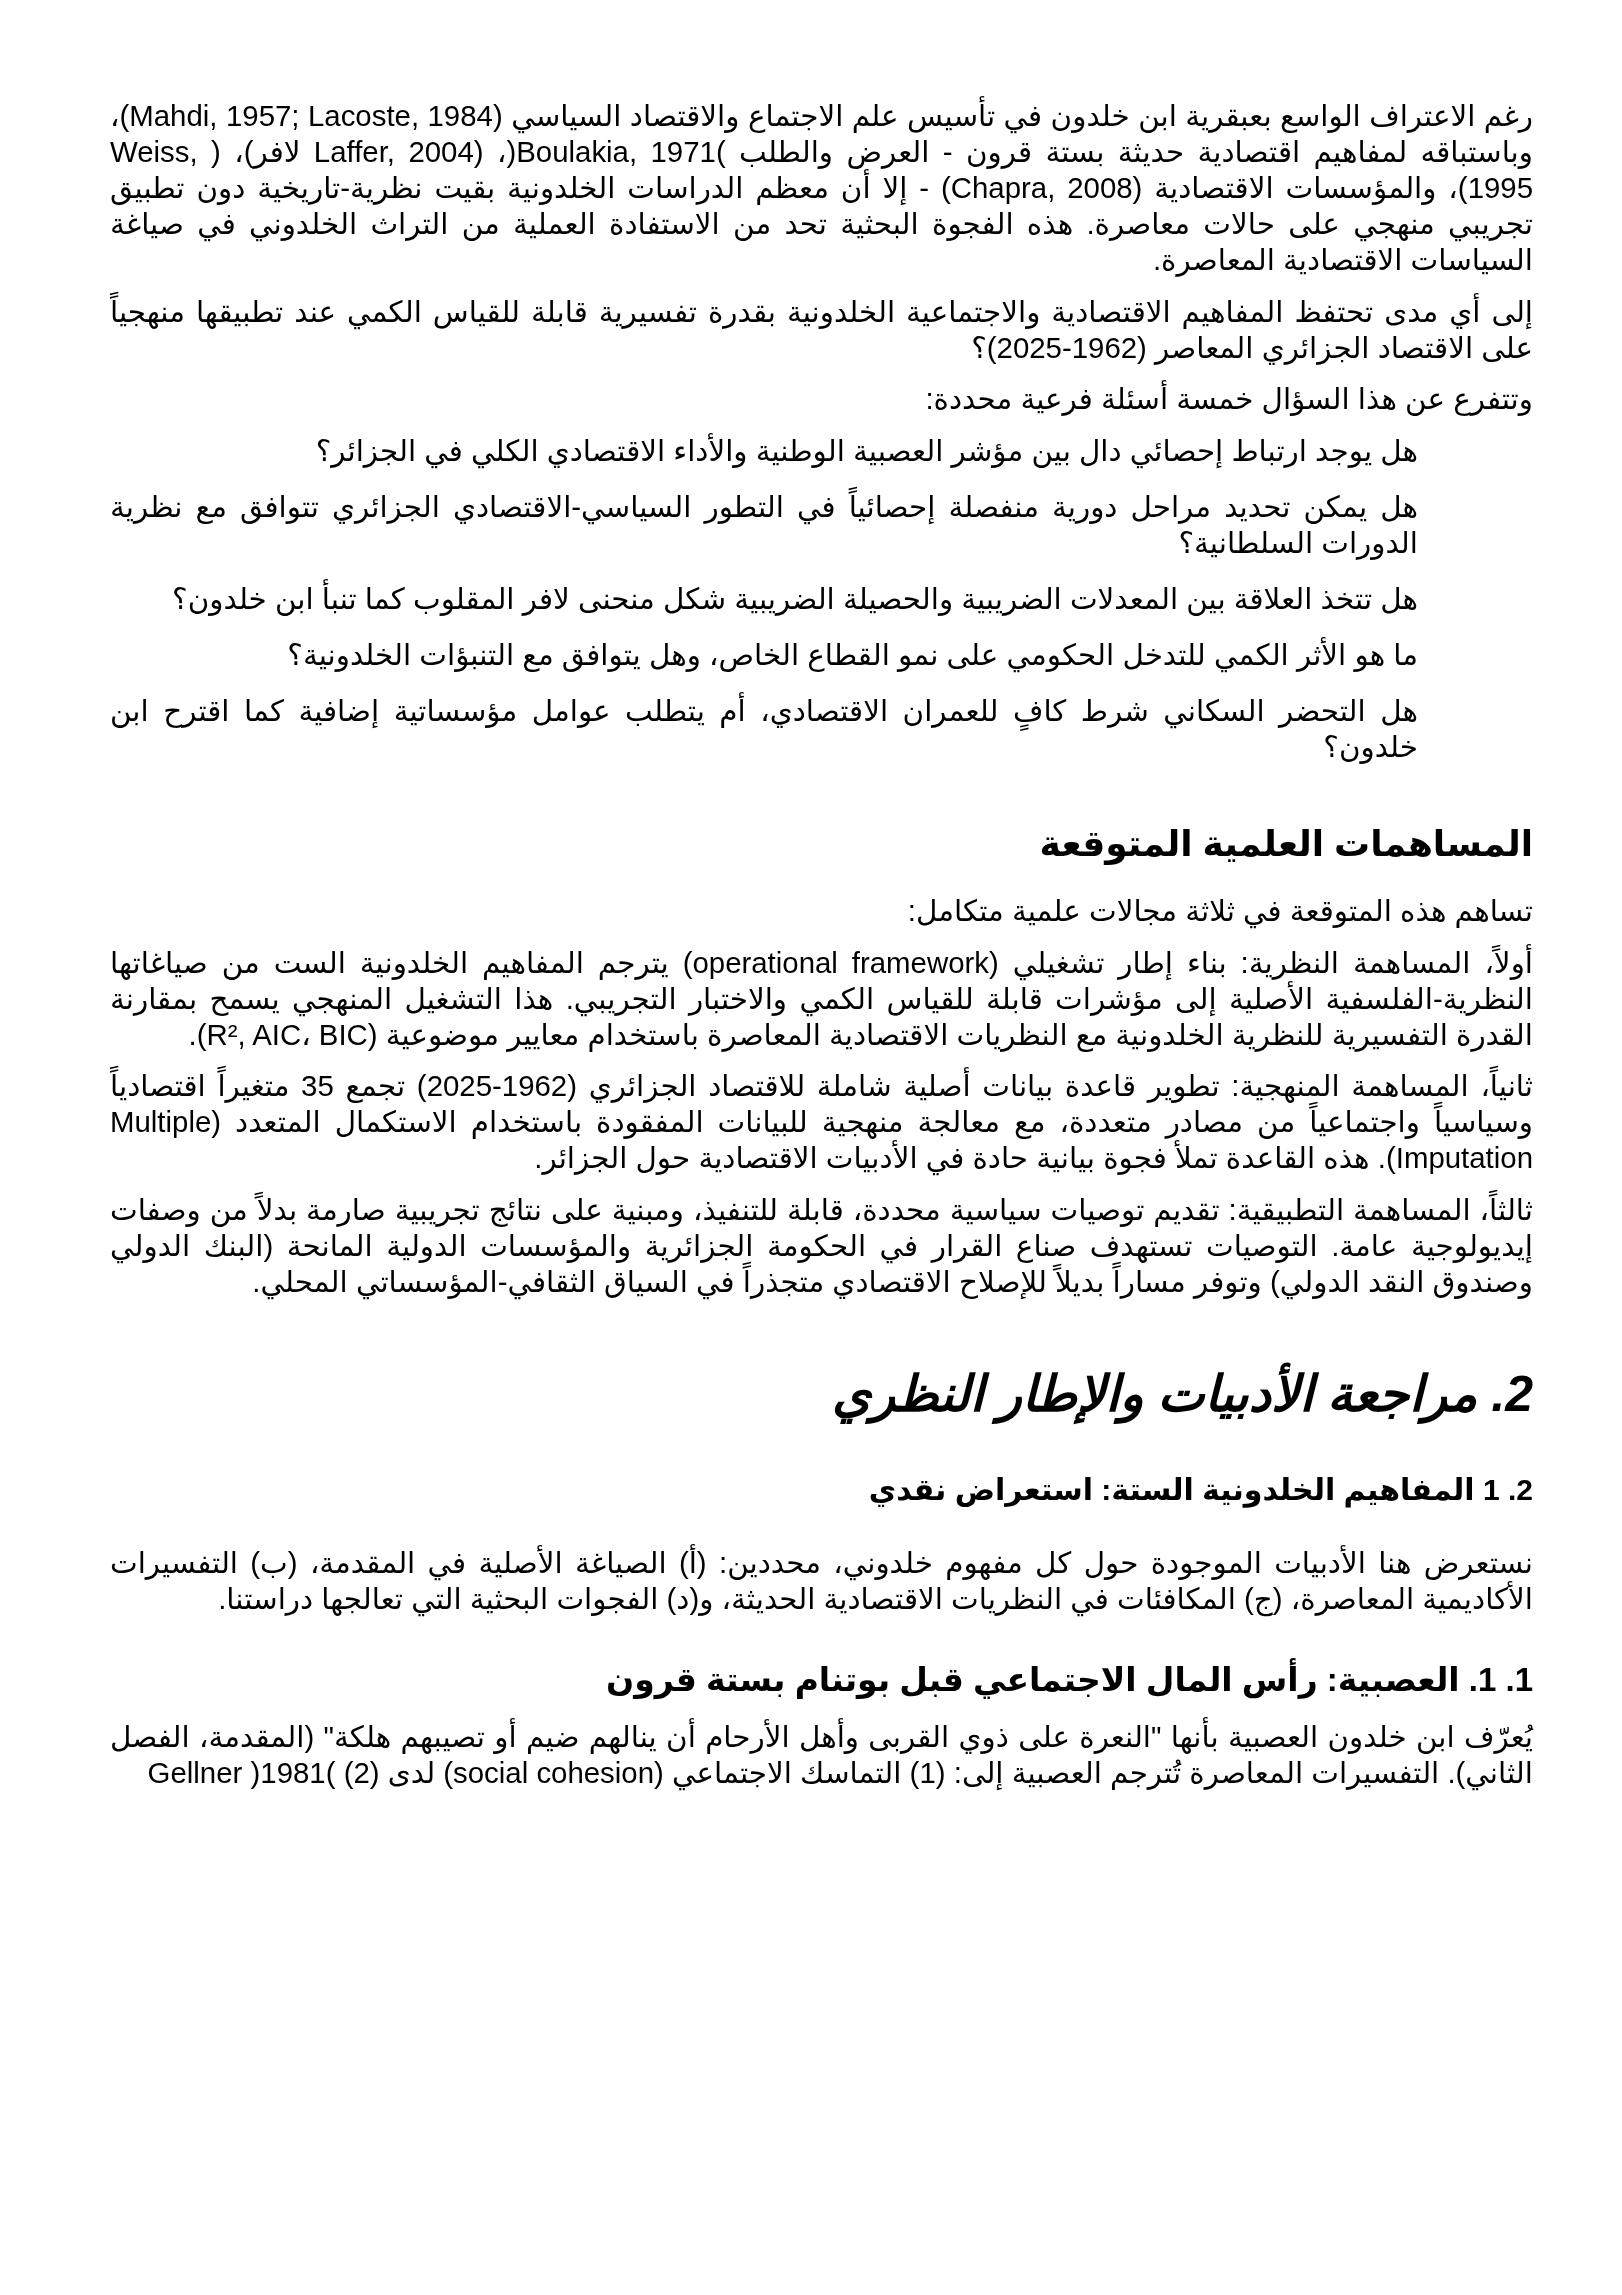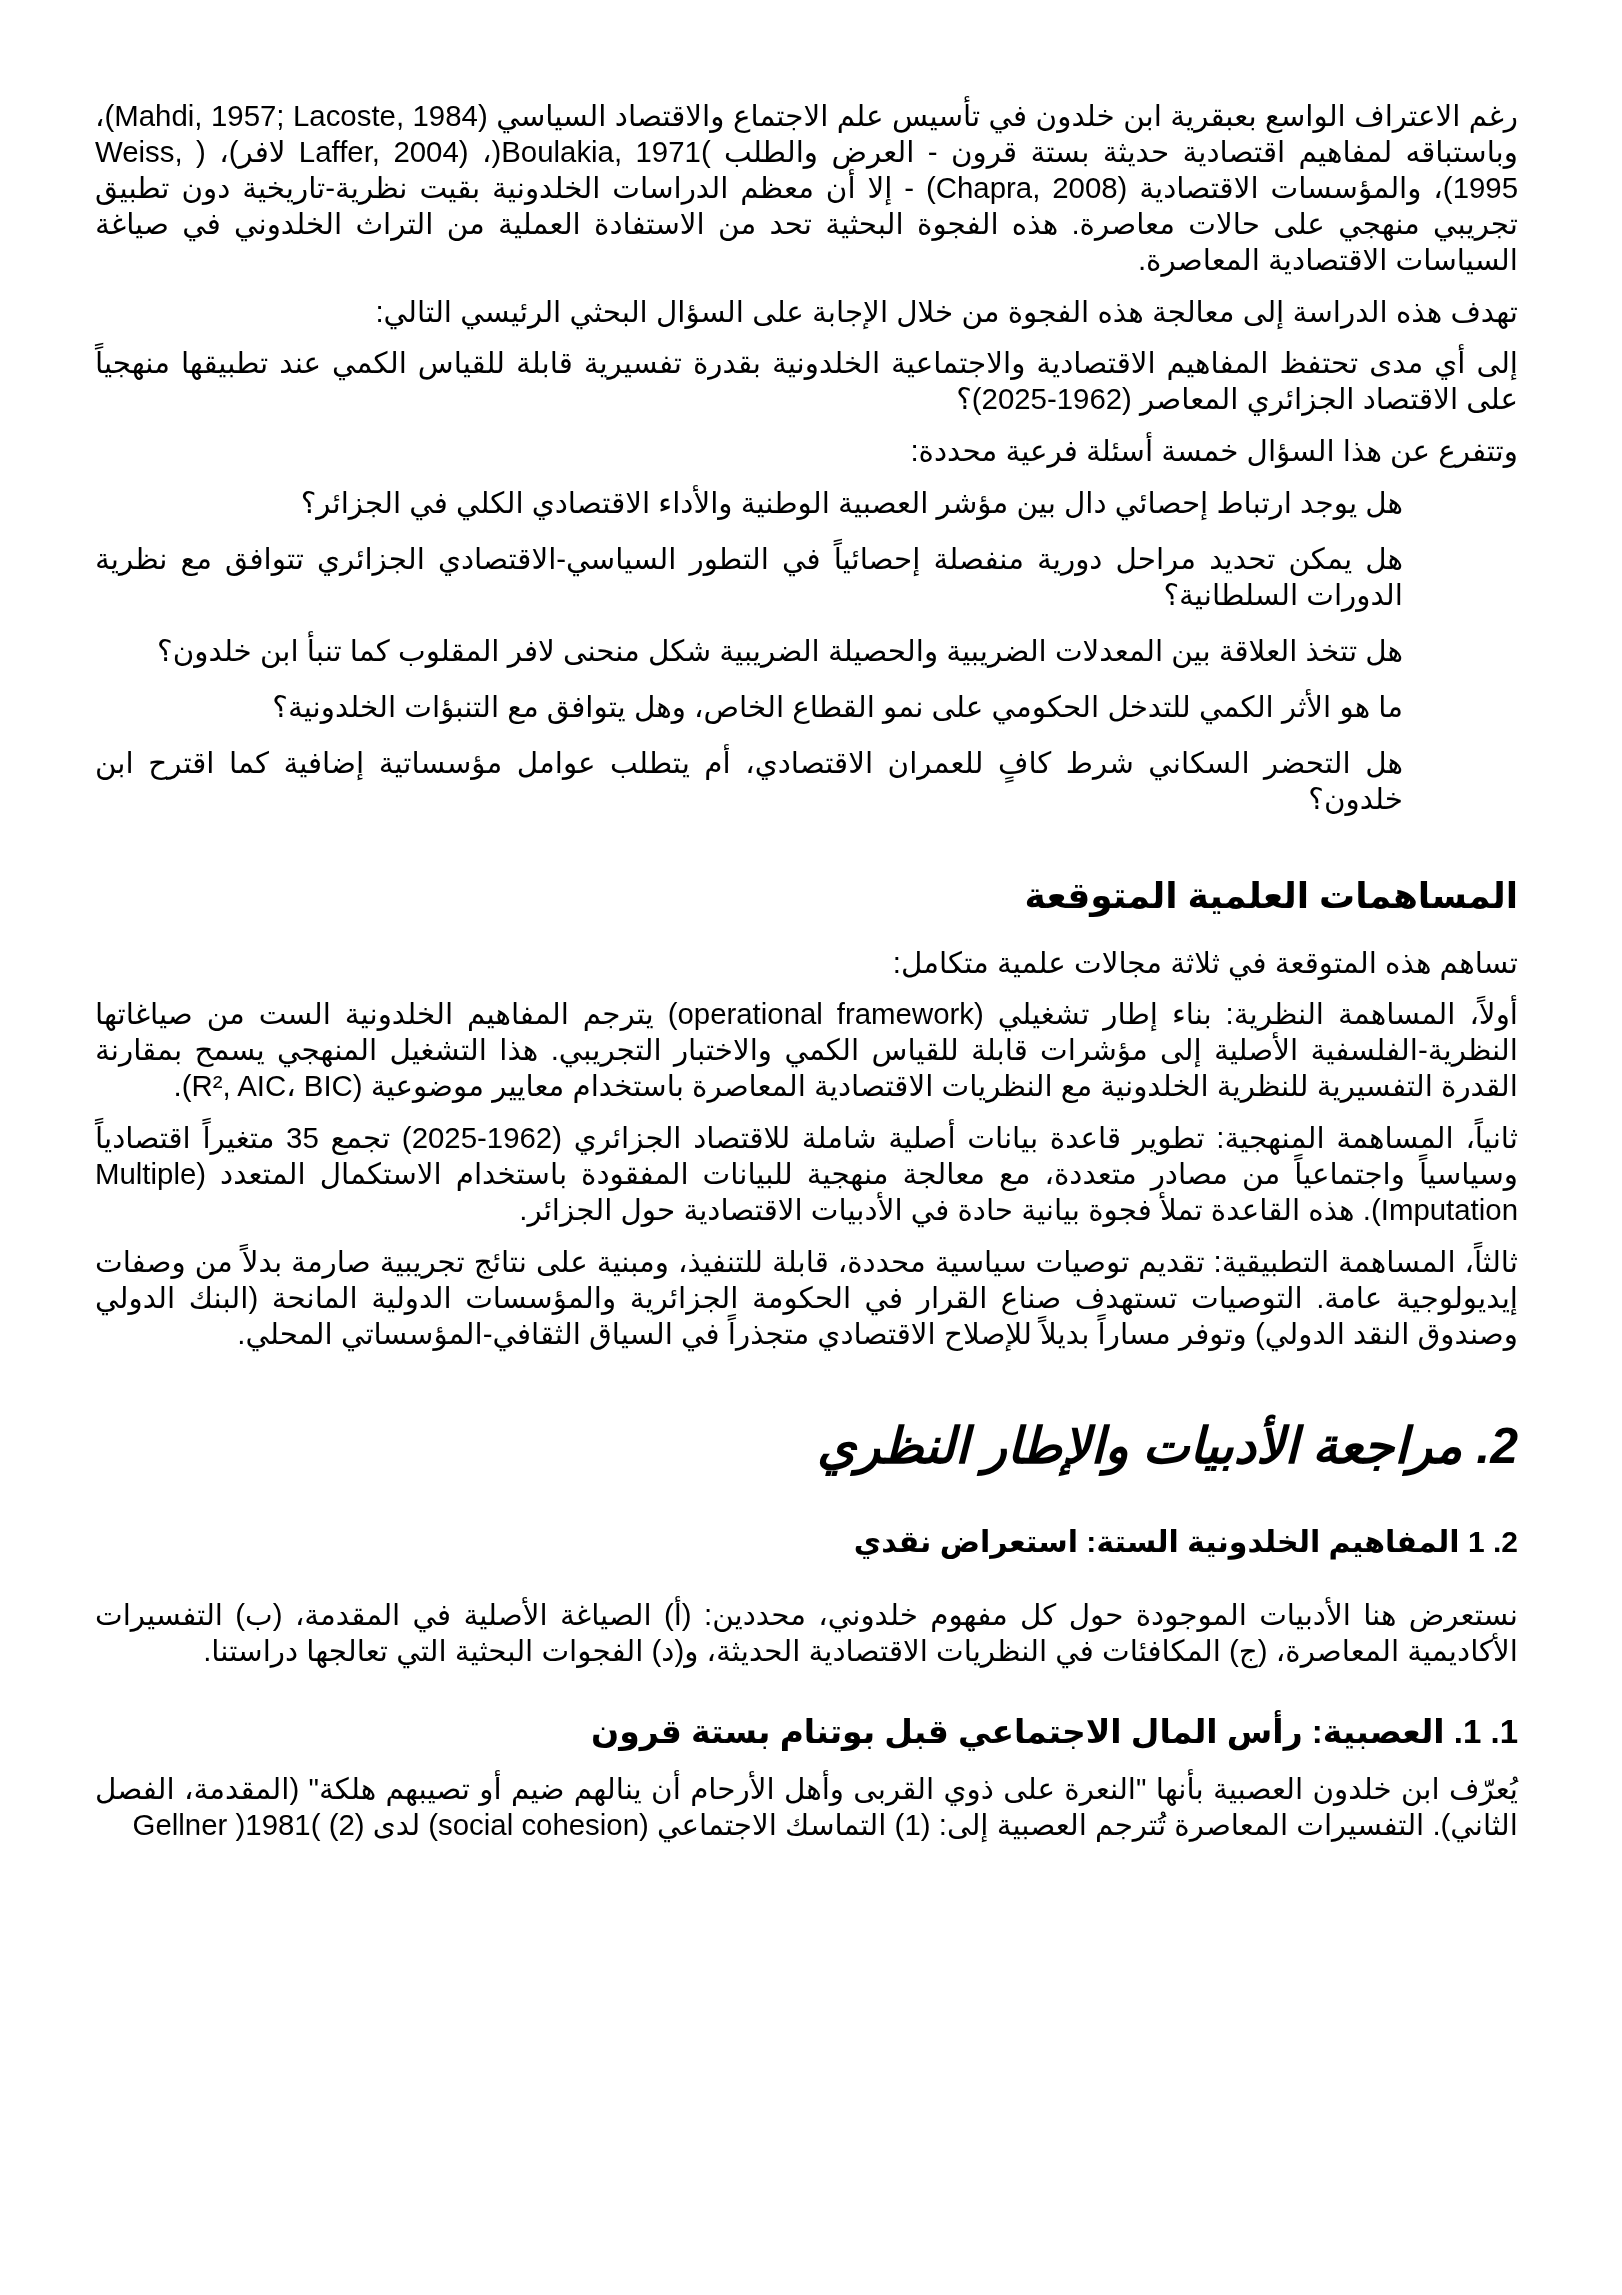--- a/index.html
+++ b/index.html
@@ -11,21 +11,21 @@
       width: 1623px;
       height: 2295px;
       overflow: hidden;
       position: relative;
       color: #000000;
       font-family: "Liberation Sans", "DejaVu Sans", sans-serif;
     }
     .page {
       position: absolute;
       top: 98px;
-      left: 95px;
+      left: 110px;
       width: 1423px;
       direction: rtl;
       text-align: justify;
       font-size: 29.4px;
       line-height: 36px;
     }
     p {
       margin: 0 0 15.7px 0;
     }
     .questions {
@@ -69,21 +69,20 @@
       margin: 42px 0 18.3px 0;
       text-align: right;
     }
   </style>
 </head>
 <body>
 
 <div class="page">
 
   <p>رغم الاعتراف الواسع بعبقرية ابن خلدون في تأسيس علم الاجتماع والاقتصاد السياسي (Mahdi, 1957; Lacoste, 1984)، وباستباقه لمفاهيم اقتصادية حديثة بستة قرون - العرض والطلب )Boulakia, 1971(، (Laffer, 2004 لافر)، ( Weiss, 1995)، والمؤسسات الاقتصادية (Chapra, 2008) - إلا أن معظم الدراسات الخلدونية بقيت نظرية-تاريخية دون تطبيق تجريبي منهجي على حالات معاصرة. هذه الفجوة البحثية تحد من الاستفادة العملية من التراث الخلدوني في صياغة السياسات الاقتصادية المعاصرة.</p>
-  <p>تهدف هذه الدراسة إلى معالجة هذه الفجوة من خلال الإجابة على السؤال البحثي الرئيسي التالي:</p>
   <p>إلى أي مدى تحتفظ المفاهيم الاقتصادية والاجتماعية الخلدونية بقدرة تفسيرية قابلة للقياس الكمي عند تطبيقها منهجياً على الاقتصاد الجزائري المعاصر (1962-2025)؟</p>
   <p>وتتفرع عن هذا السؤال خمسة أسئلة فرعية محددة:</p>
 
   <ul class="questions">
     <li>هل يوجد ارتباط إحصائي دال بين مؤشر العصبية الوطنية والأداء الاقتصادي الكلي في الجزائر؟</li>
     <li>هل يمكن تحديد مراحل دورية منفصلة إحصائياً في التطور السياسي-الاقتصادي الجزائري تتوافق مع نظرية الدورات السلطانية؟</li>
     <li>هل تتخذ العلاقة بين المعدلات الضريبية والحصيلة الضريبية شكل منحنى لافر المقلوب كما تنبأ ابن خلدون؟</li>
     <li>ما هو الأثر الكمي للتدخل الحكومي على نمو القطاع الخاص، وهل يتوافق مع التنبؤات الخلدونية؟</li>
     <li>هل التحضر السكاني شرط كافٍ للعمران الاقتصادي، أم يتطلب عوامل مؤسساتية إضافية كما اقترح ابن خلدون؟</li>
   </ul>

